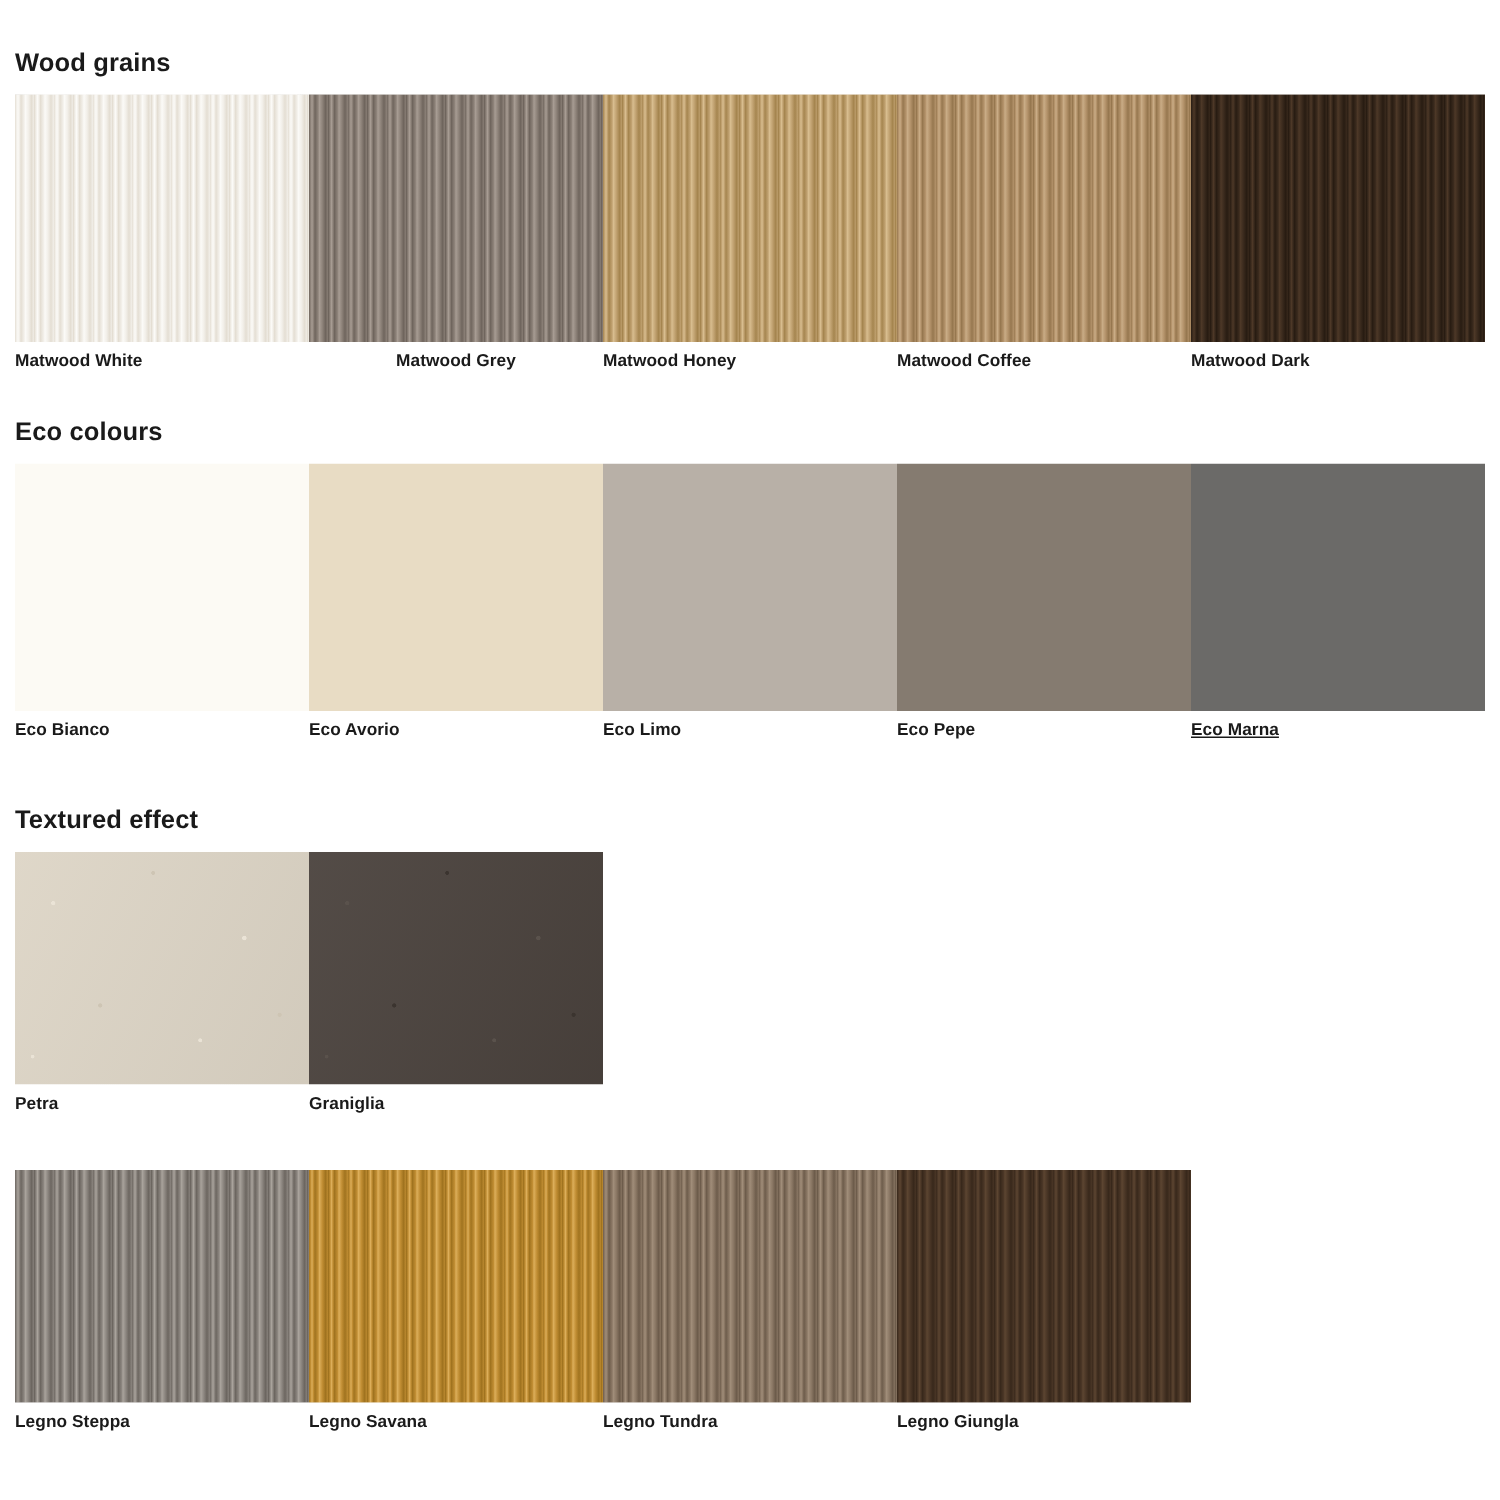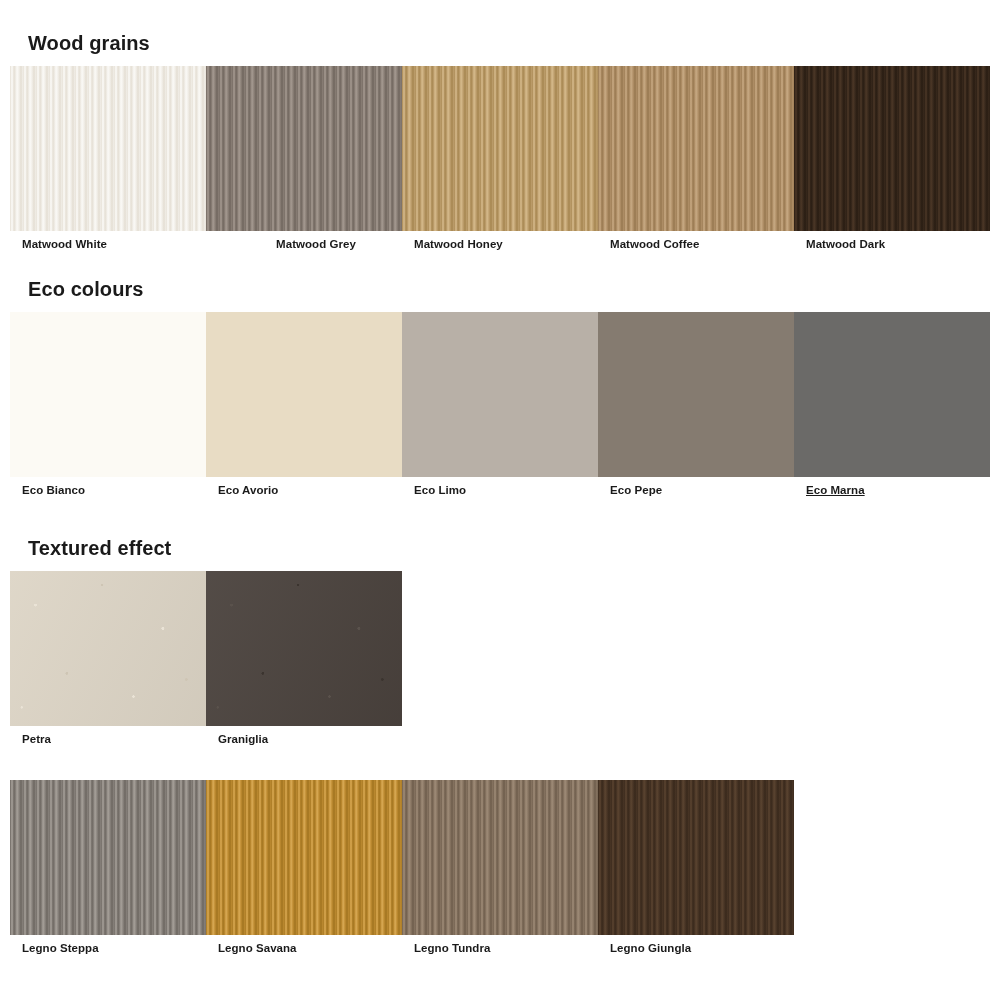--- a/index.html
+++ b/index.html
@@ -8,24 +8,24 @@
     background:#ffffff;
     font-family:"Liberation Sans", sans-serif;
     color:#1a1a1a;
     overflow:hidden;
   }
   .page{position:relative;width:1000px;height:1000px;}
 
   .section{position:absolute;left:0;width:1000px;}
 
   .section-title{
-    font-size:20px;
+    font-size:17px;
     font-weight:bold;
     color:#1a1a1a;
-    margin:0 0 0 28px;
+    margin:0 0 0 10px;
     letter-spacing:.1px;
   }
 
   .swatch-row{
     position:relative;
     margin-left:10px;
     display:flex;
     flex-direction:row;
   }
 
@@ -35,21 +35,21 @@
     overflow:hidden;
   }
 
   .swatch-tex{
     position:absolute;
     inset:0;
   }
 
   .label-row{
     position:relative;
-    margin-left:22px;
+    margin-left:10px;
     display:flex;
     flex-direction:row;
   }
   .swatch-label{
     flex:0 0 auto;
     font-size:11.5px;
     font-weight:bold;
     color:#1a1a1a;
     padding-top:7px;
     letter-spacing:.05px;

